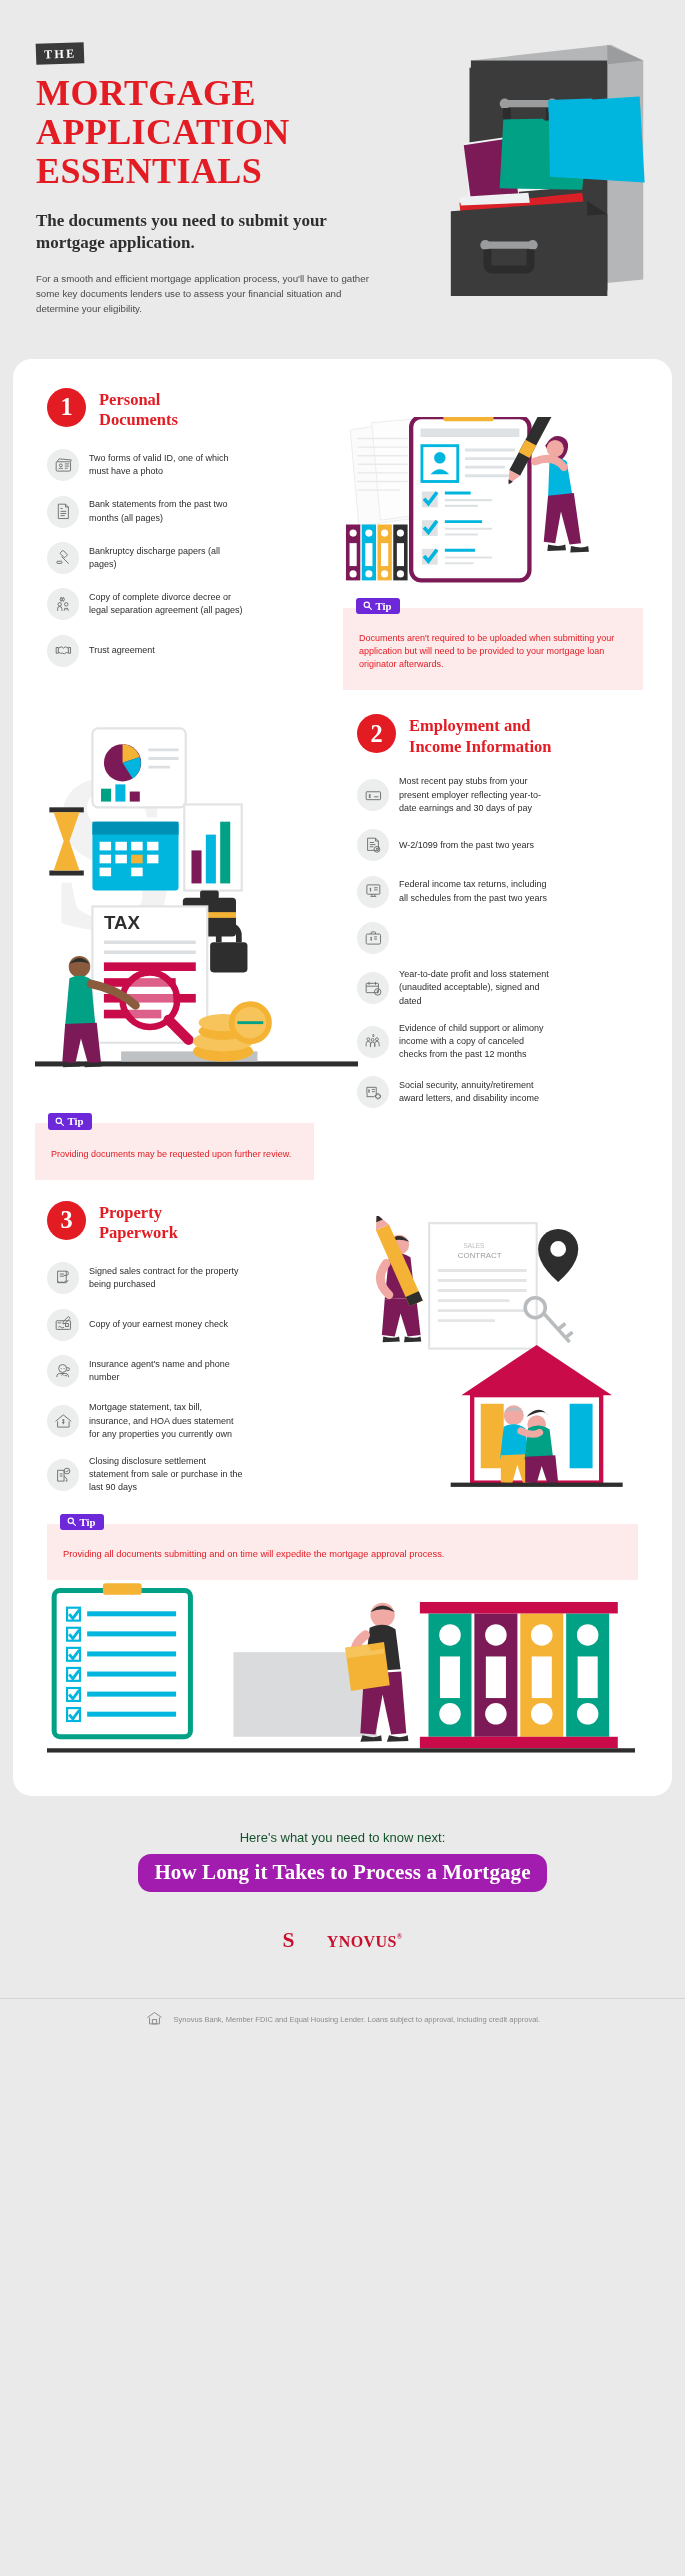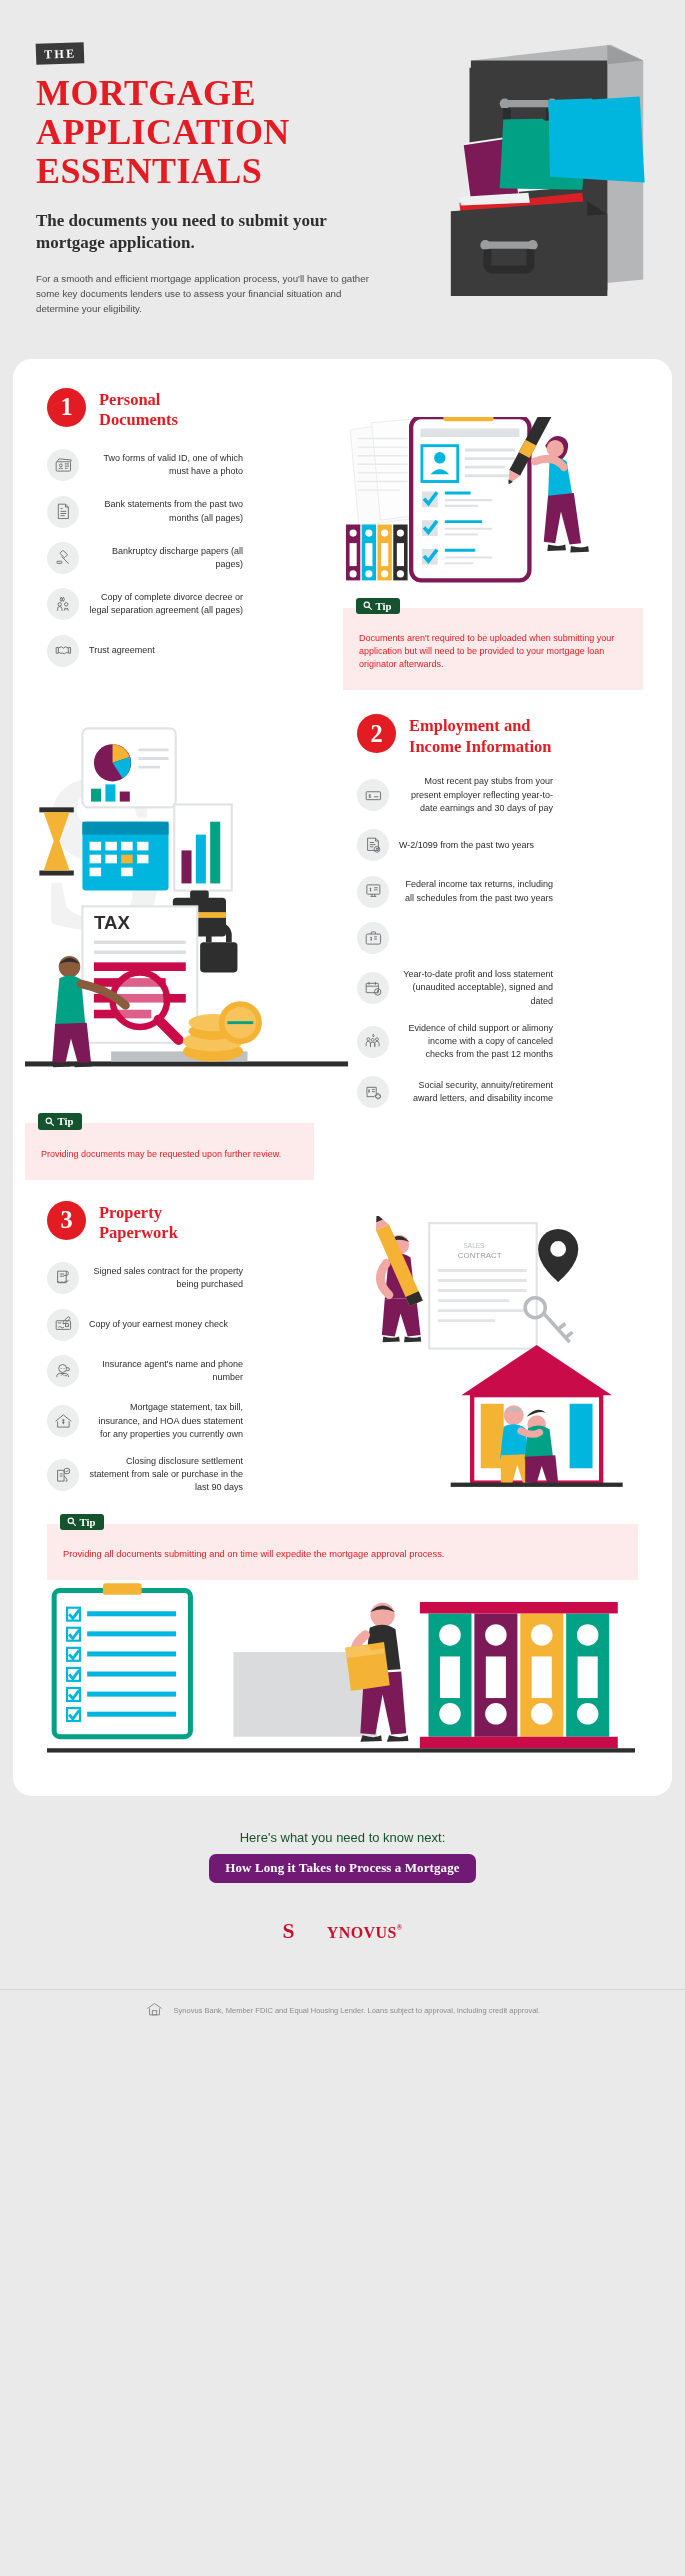--- a/index.html
+++ b/index.html
@@ -102,21 +102,21 @@
     font-family: "Liberation Serif", serif;
     font-weight: bold;
     color: #e31b23;
     font-size: 16.5px;
     line-height: 1.22;
     padding-top: 2.2px;
     white-space: pre-line;
   }
 
   
-  .items { margin-top: 18.7px; text-align: right; }
+  .items { margin-top: 18.7px; }
   .item {
     display: flex;
     align-items: center;
     gap: 10px;
     margin-bottom: 14.4px;
   }
   .item-icon {
     flex: 0 0 32px;
     width: 32px; height: 32px;
     border-radius: 50%;
@@ -135,21 +135,21 @@
   .tip {
     position: relative;
     background: #fdeaea;
     padding: 24.4px 16px 18.7px 16px;
     margin-top: 18.7px;
   }
   .tip-badge {
     position: absolute;
     top: -10px;
     left: 13px;
-    background: #14532d;
+    background: #6d28d9;
     color: #fff;
     border-radius: 2.9px;
     padding: 2.9px 8.6px 2.9px 6.5px;
     display: flex;
     align-items: center;
     gap: 3.6px;
     font-family: "Liberation Serif", serif;
     font-weight: bold;
     font-size: 10.8px;
     line-height: 1;
@@ -165,21 +165,21 @@
   
   .row { display: flex; }
   .col-left  { width: 330px; padding-left: 34px; }
   .col-right { width: 329px; position: relative; }
 
   
   .s1-right { padding-right: 29px; padding-top: 29px; }
 
   
   .s2 { margin-top: 24.4px; }
-  .s2-left { width: 344px; position: relative; padding-left: 12px; }
+  .s2-left { width: 344px; position: relative; padding-left: 22px; }
   .s2-right { width: 315px; padding-right: 29px; }
 
   
   .s3 { margin-top: 21.5px; }
 
   
   .bottom-tip { margin: 7.2px 34px 0 34px; }
   .bottom-tip .tip-text { font-size: 9.3px; }
 
   
@@ -188,27 +188,27 @@
     padding: 34px 0 7.2px 0;
   }
   .foot-kicker {
     font-family: Liberation Sans, sans-serif;
     font-size: 13px;
     color: #14532d;
     margin-bottom: 8.6px;
   }
   .cta-btn {
     display: inline-block;
-    background: #701a75;
+    background: #a21caf;
     color: #fff;
     font-family: "Liberation Serif", serif;
     font-weight: bold;
-    font-size: 13px;
+    font-size: 21px;
     padding: 6.5px 16px 7.2px 16px;
-    border-radius: 7px;
+    border-radius: 13px;
     border: none;
     cursor: pointer;
     letter-spacing: 0.1px;
   }
   .brand {
     margin-top: 36px;
     font-family: "Liberation Serif", serif;
     font-weight: bold;
     color: #c8102e;
     font-size: 21.5px;

